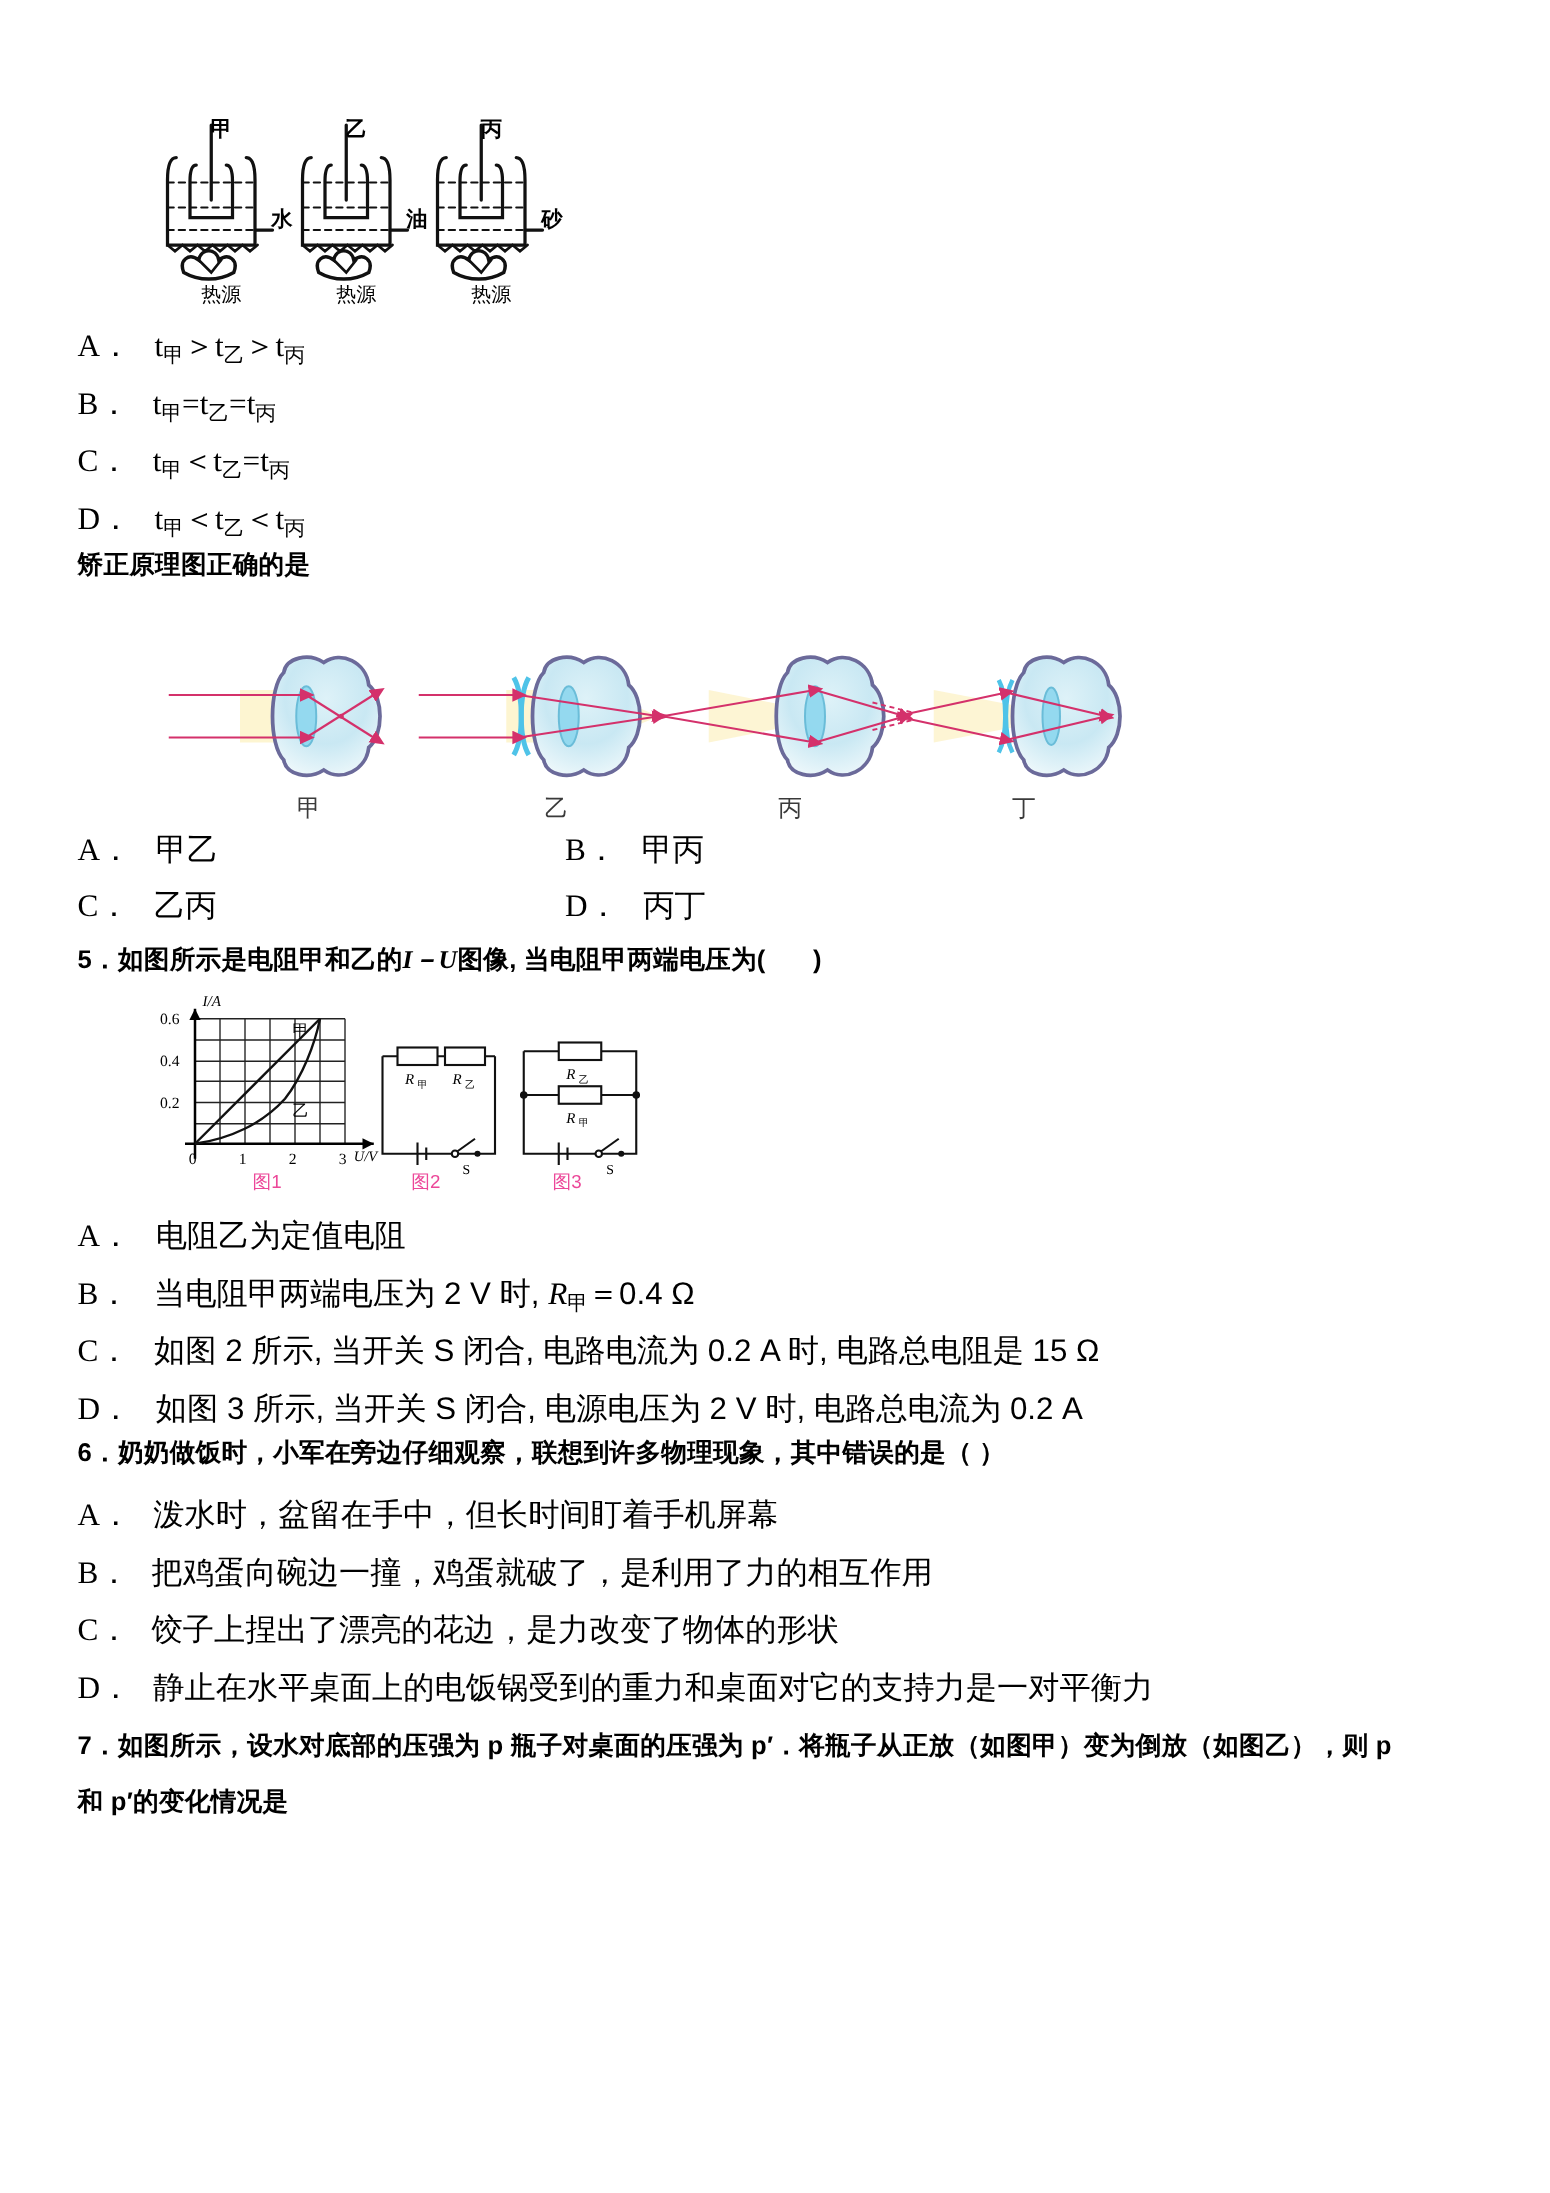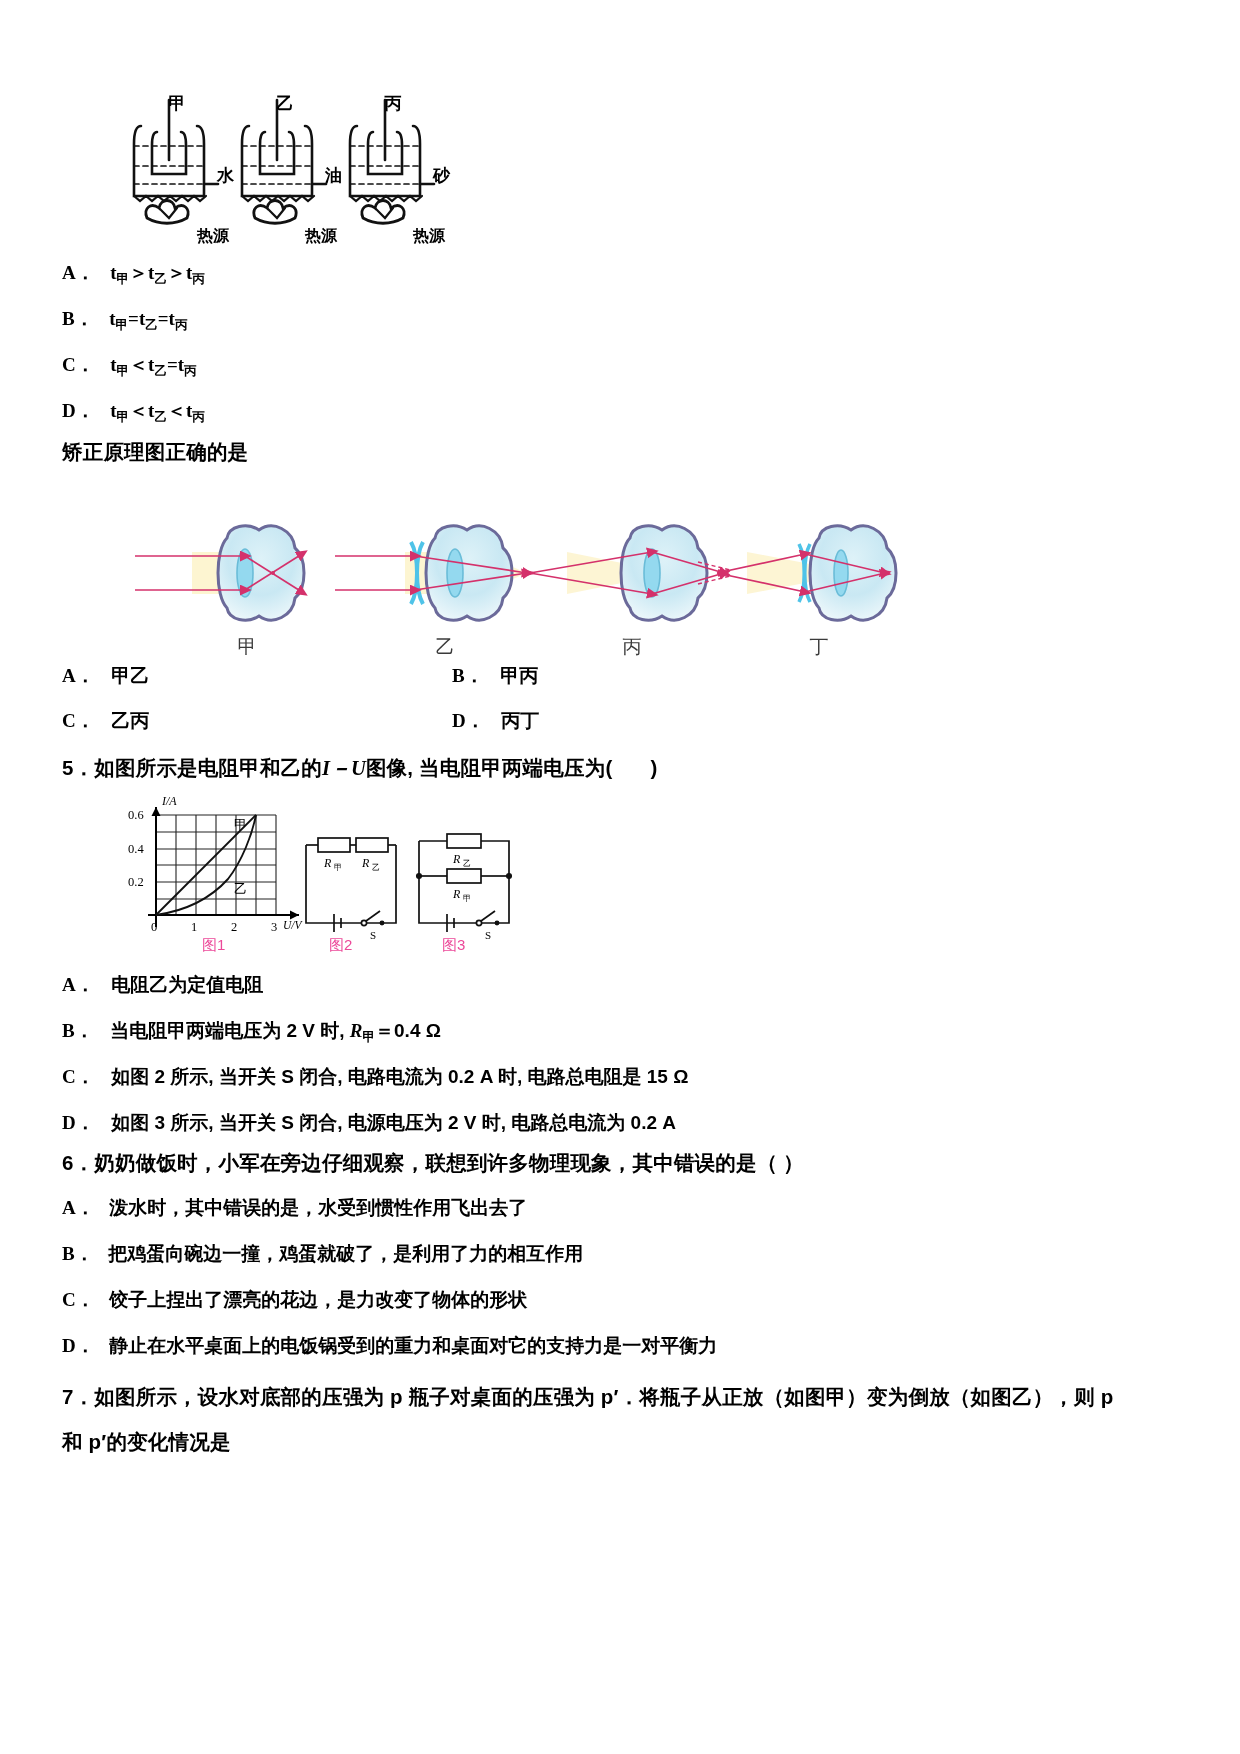--- a/index.html
+++ b/index.html
@@ -30,22 +30,22 @@
 
   
   .qline {
     font-size: 20.5px;
     line-height: 1.42;
     letter-spacing: 0.2px;
     font-weight: 700;
     font-family: "Liberation Sans", "DejaVu Sans", sans-serif;
   }
   .opt {
-    font-size: 19px;
-    font-weight: 700;
+    font-size: 25px;
+    font-weight: 400;
     font-family: "Liberation Serif", "DejaVu Serif", serif;
   }
   .opt-cn {
     font-family: "Liberation Sans", "DejaVu Sans", sans-serif;
   }
   .sub {
     font-size: 0.66em;
     vertical-align: -0.28em;
     font-family: "Liberation Sans", "DejaVu Sans", sans-serif;
     letter-spacing: 0;
@@ -61,21 +61,21 @@
     height: 165px;
   }
   .beaker-group { position: absolute; top: 0; width: 104px; height: 165px; }
   .bk-label {
     position: absolute; top: 0; left: 0; width: 104px;
     text-align: center; font-size: 17px; font-weight: 700;
     font-family: "Liberation Sans","DejaVu Sans",sans-serif;
   }
   .bk-bottom-label {
     position: absolute; top: 134px; left: 0; width: 104px;
-    text-align: right; font-size: 16px; font-weight: 700;
+    text-align: center; font-size: 16px; font-weight: 400;
     font-family: "Liberation Sans","DejaVu Sans",sans-serif;
   }
   .bk-side-label {
     position: absolute; top: 72px; font-size: 17px; font-weight: 700;
     font-family: "Liberation Sans","DejaVu Sans",sans-serif;
   }
 
   
   #fig-eyes {
     position: absolute;
@@ -431,21 +431,21 @@
       </div>
     </div>
 
     <div style="position:absolute; left:0px; top:1148px; width:1055px;">
       <div class="qline">
         <span>6．</span><span>奶奶做饭时，小军在旁边仔细观察，联想到许多物理现象，其中错误的是（      ）</span>
       </div>
       <div class="opt" style="position:absolute; top:47px; left:0;">
         <span>A．</span>
         <span style="display:inline-block;width:5px"></span>
-        <span class="opt-cn">泼水时，其中错误的是，水受到惯性作用飞出去了</span>
+        <span class="opt-cn">泼水时，盆留在手中，但长时间盯着手机屏幕</span>
       </div>
       <div class="opt" style="position:absolute; top:93px; left:0;">
         <span>B．</span>
         <span style="display:inline-block;width:5px"></span>
         <span class="opt-cn">把鸡蛋向碗边一撞，鸡蛋就破了，是利用了力的相互作用</span>
       </div>
       <div class="opt" style="position:absolute; top:185px; left:0;">
         <span>D．</span>
         <span style="display:inline-block;width:5px"></span>
         <span class="opt-cn">静止在水平桌面上的电饭锅受到的重力和桌面对它的支持力是一对平衡力</span>

